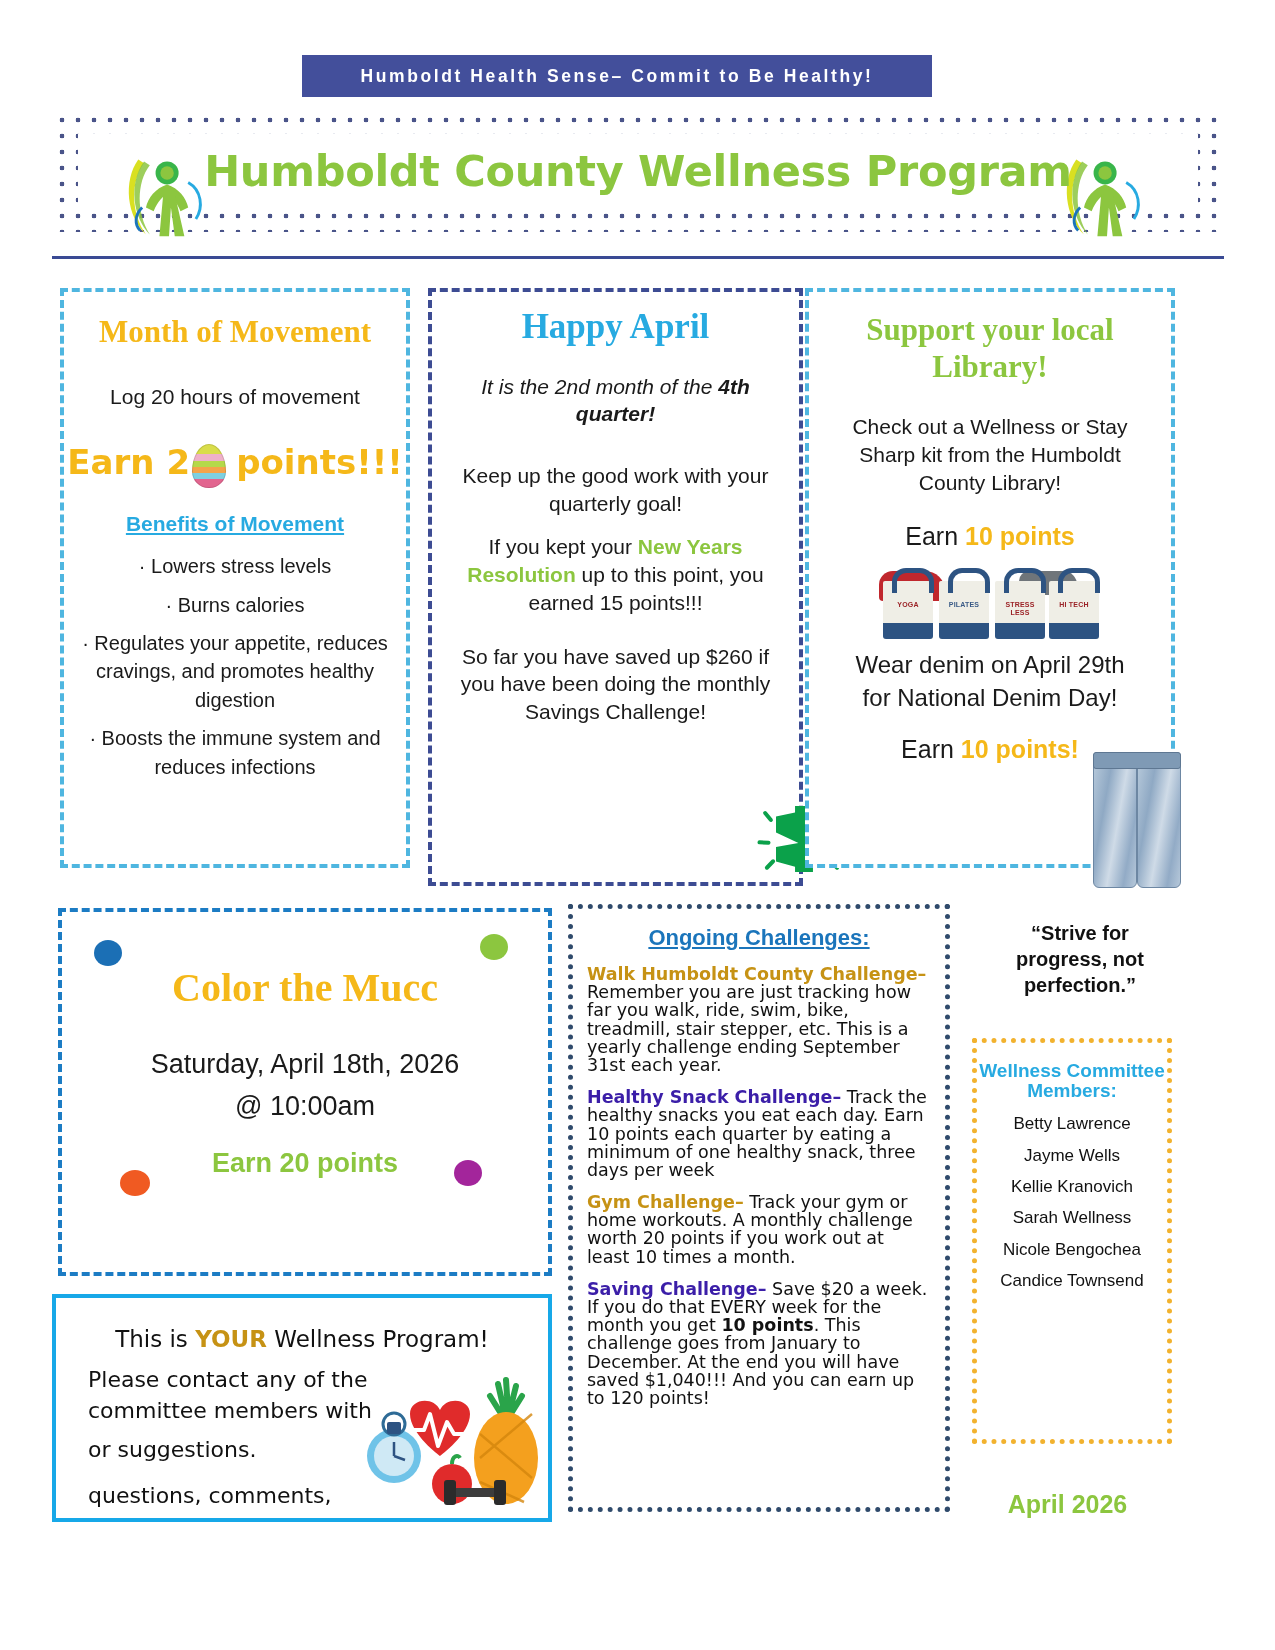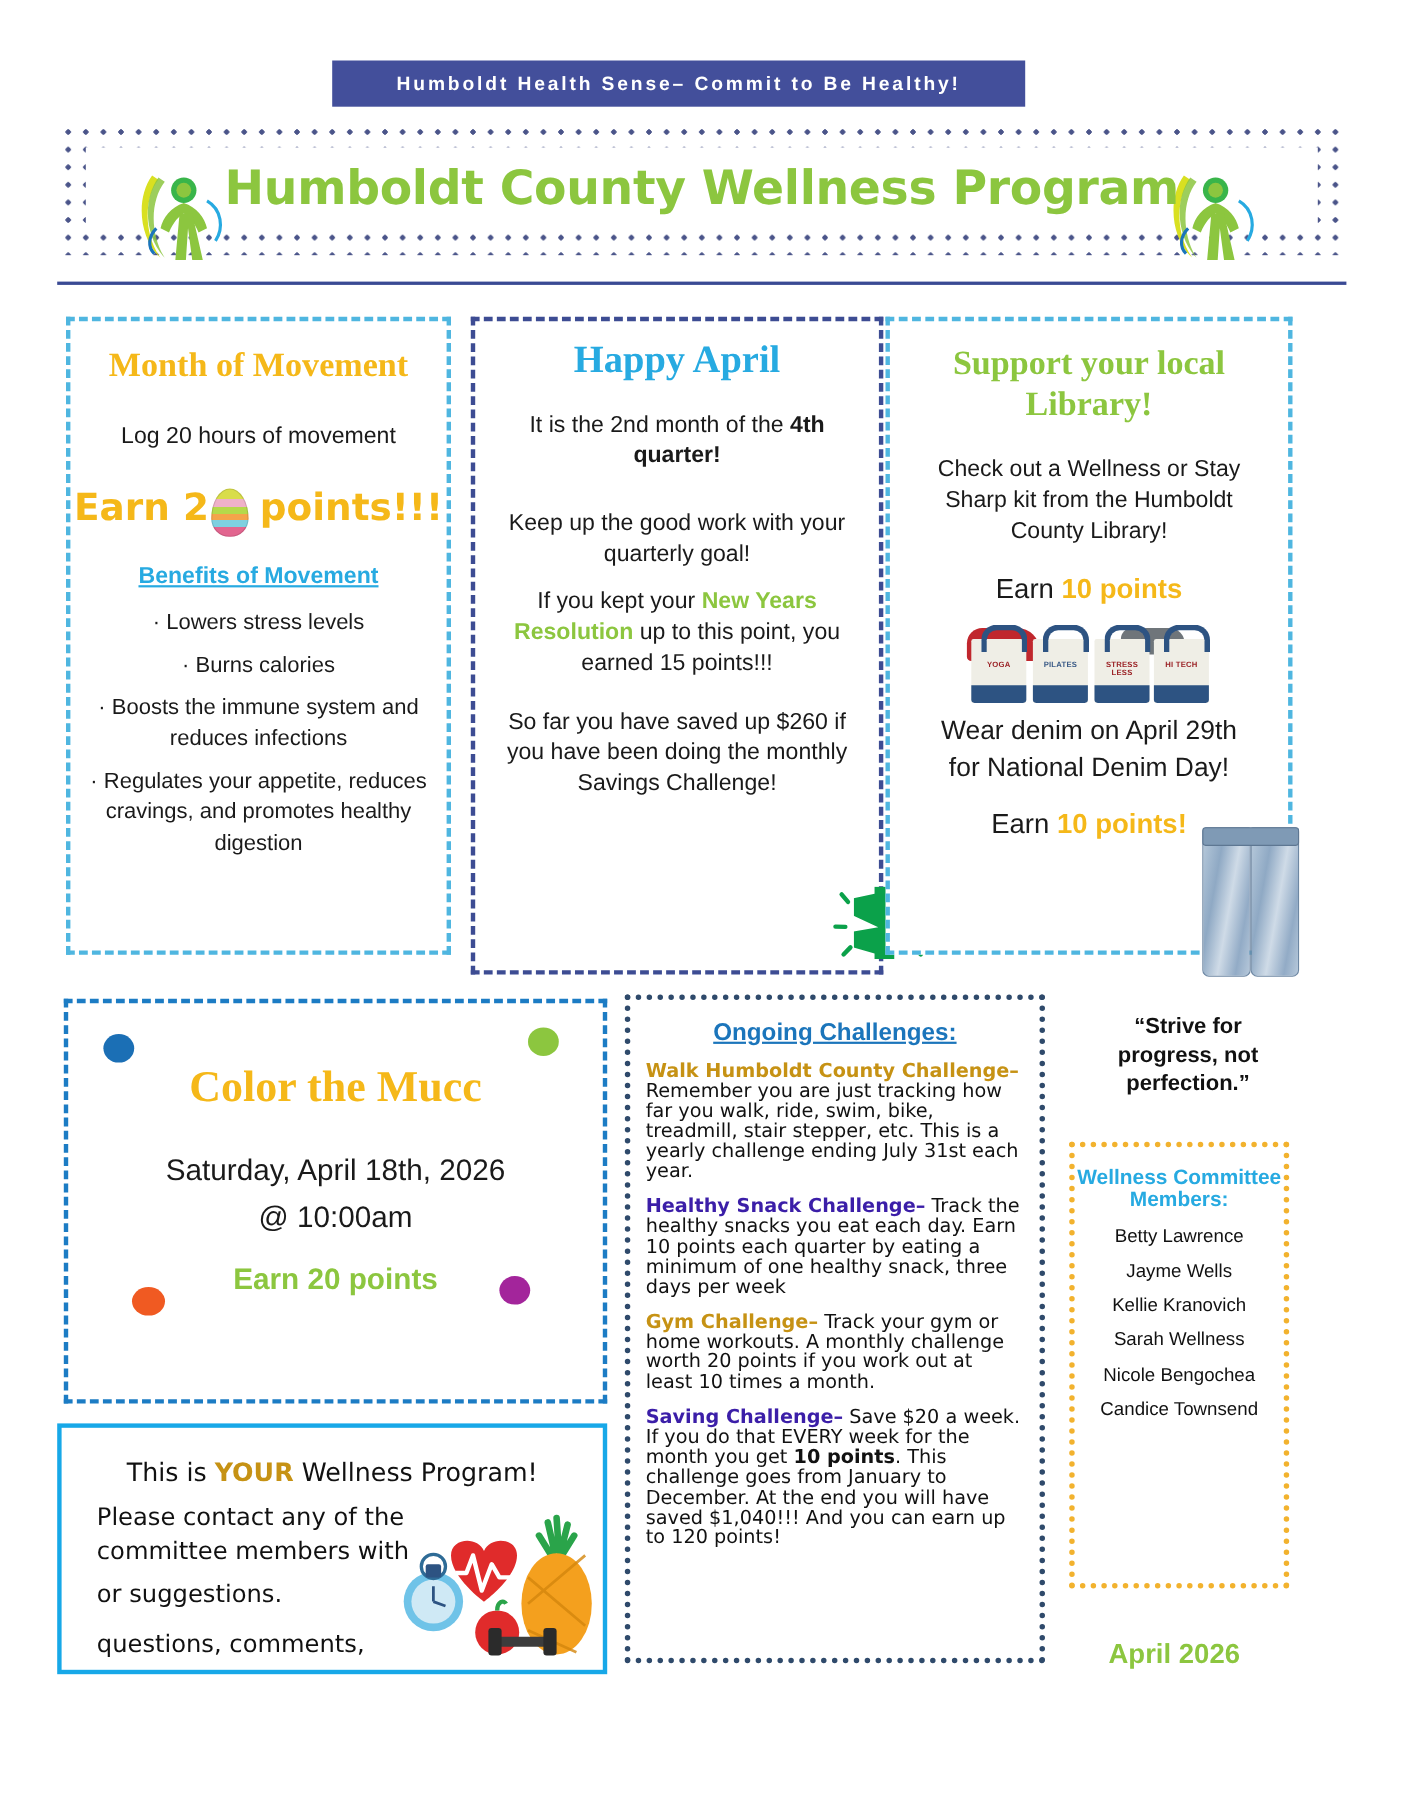--- a/index.html
+++ b/index.html
@@ -289,28 +289,28 @@
     <div class="earn-big" style="margin-top:30px;">
       <span>Earn</span>
       <span style="margin-left:10px">2</span>
       <span class="egg"></span>
       <span style="margin-left:8px">points!!!</span>
     </div>
     <div class="sub-link" style="margin-top:28px;">Benefits of Movement</div>
     <div class="bullets" style="margin-top:16px; padding:0 12px;">
       <div>· Lowers stress levels</div>
       <div style="margin-top:10px">· Burns calories</div>
+      <div style="margin-top:10px">· Regulates your appetite, reduces cravings, and promotes healthy digestion</div>
       <div style="margin-top:10px">· Boosts the immune system and reduces infections</div>
-      <div style="margin-top:10px">· Regulates your appetite, reduces cravings, and promotes healthy digestion</div>
     </div>
   </div>
 
   <div class="box dash-navy" id="box-april">
     <div class="h-serif-cyan" style="margin-top:16px;">Happy April</div>
-    <div class="body-txt" style="margin-top:26px;padding:0 26px;">
+    <div class="body-txt" style="margin-top:26px;padding:0 26px;font-style:italic;">
       <span>It is the 2nd month of the </span><b>4th quarter!</b>
     </div>
     <div class="body-txt" style="margin-top:34px;padding:0 24px;">Keep up the good work with your quarterly goal!</div>
     <div class="body-txt" style="margin-top:16px;padding:0 18px;">
       <span>If you kept your </span><span class="green-em">New Years Resolution</span><span> up to this point, you earned 15 points!!!</span>
     </div>
     <div class="body-txt" style="margin-top:26px;padding:0 14px;">So far you have saved up $260 if you have been doing the monthly Savings Challenge!</div>
   </div>
 
   <div class="money">
@@ -399,21 +399,21 @@
     <path d="M104 112 C104 104, 110 102, 112 106" stroke="#2aa44a" stroke-width="4" fill="none"></path>
     <rect x="104" y="136" width="46" height="9" rx="4" fill="#3c3c3c"></rect>
     <rect x="96" y="128" width="12" height="25" rx="3" fill="#2b2b2b"></rect>
     <rect x="146" y="128" width="12" height="25" rx="3" fill="#2b2b2b"></rect>
   </svg>
 
   <div class="box dot-navy" id="box-challenge">
     <div class="ch-title">Ongoing Challenges:</div>
 
     <div class="ch-block">
-      <span class="lbl lbl-gold">Walk Humboldt County Challenge–</span><span> Remember you are just tracking how far you walk, ride, swim, bike, treadmill, stair stepper, etc. This is a yearly challenge ending July 31st each year.</span>
+      <span class="lbl lbl-gold">Walk Humboldt County Challenge–</span><span> Remember you are just tracking how far you walk, ride, swim, bike, treadmill, stair stepper, etc. This is a yearly challenge ending September 31st each year.</span>
     </div>
 
     <div class="ch-block">
       <span class="lbl lbl-purple">Healthy Snack Challenge–</span><span> Track the healthy snacks you eat each day. Earn 10 points each quarter by eating a minimum of one healthy snack, three days per week</span>
     </div>
 
     <div class="ch-block">
       <span class="lbl lbl-gold">Gym Challenge–</span><span> Track your gym or home workouts. A monthly challenge worth 20 points if you work out at least 10 times a month.</span>
     </div>
 

